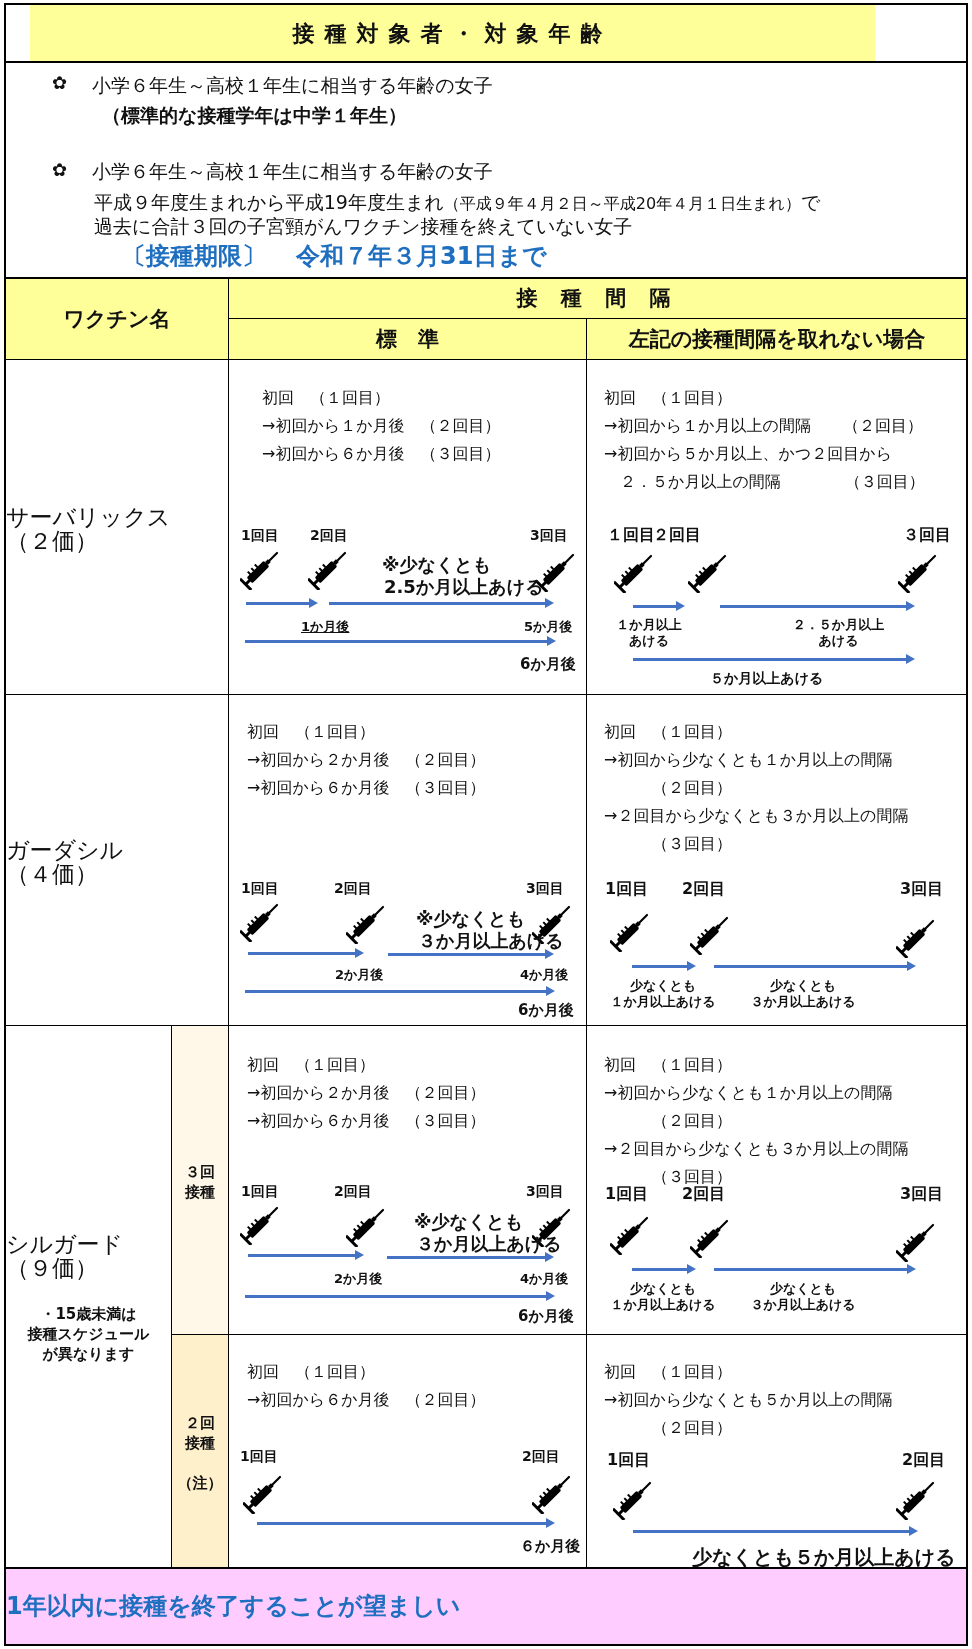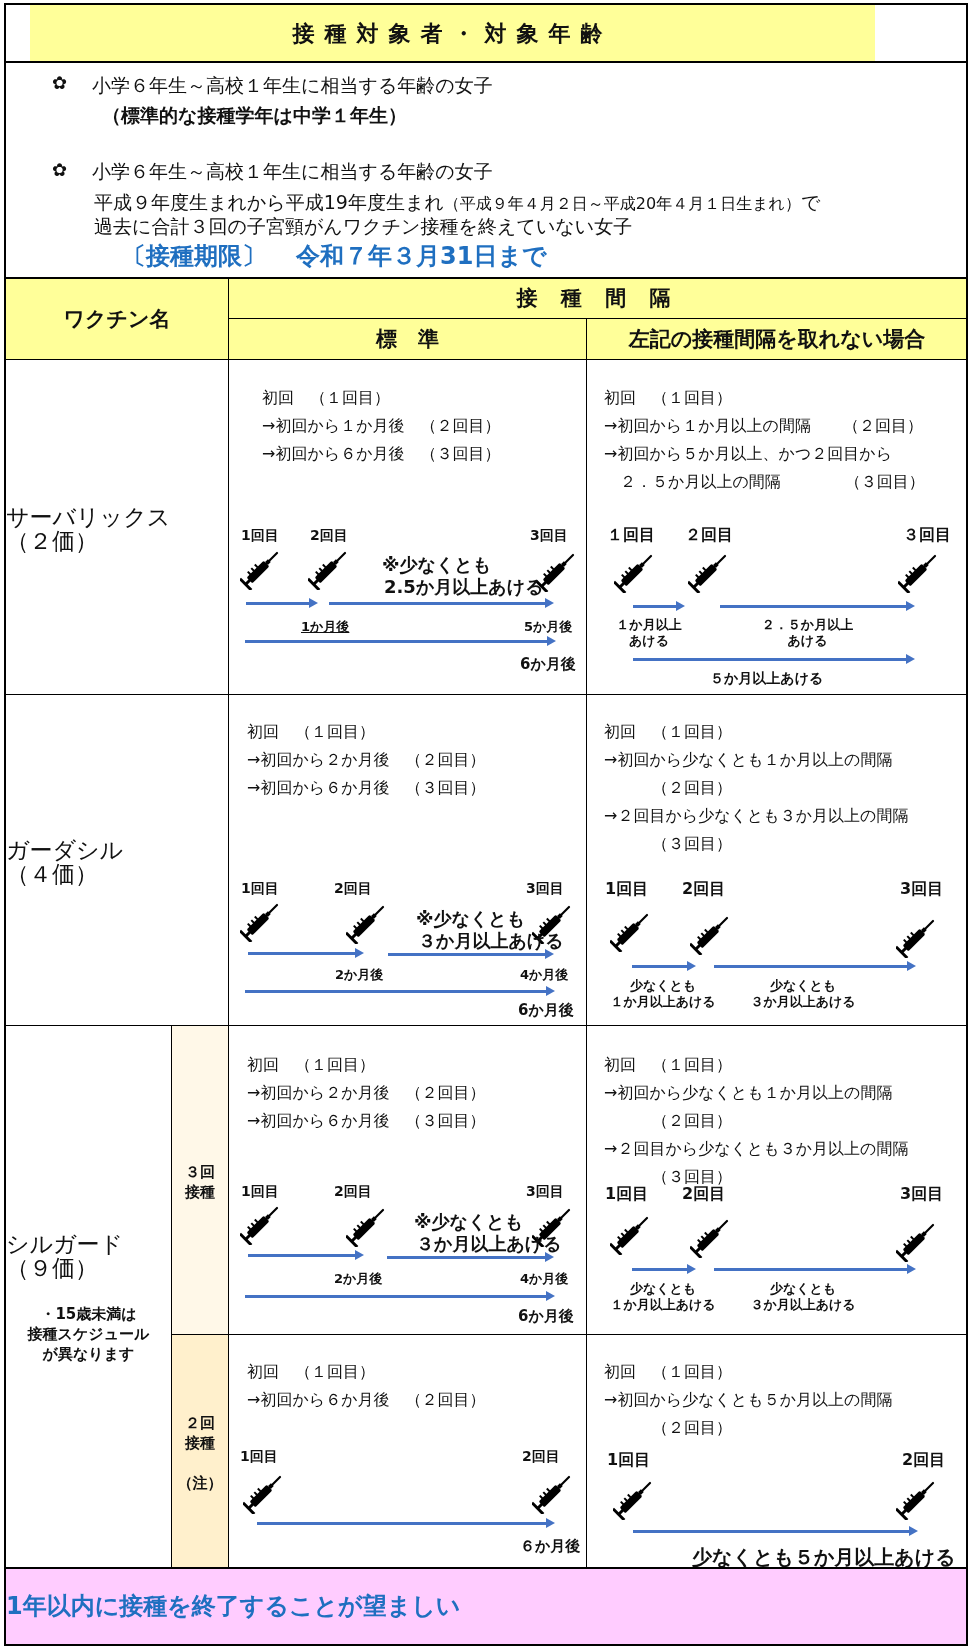--- a/index.html
+++ b/index.html
@@ -117,36 +117,36 @@
 <div class="abs lbl" style="left:301px;top:618px;text-decoration:underline;">1か月後</div>
 <div class="abs lbl" style="left:524px;top:618px;">5か月後</div>
 <div class="arrow" style="left:245px;top:640px;width:303px;"></div>
 <div class="abs lbl" style="left:520px;top:655px;font-size:15px;">6か月後</div>
 
 <div class="abs desc" style="left:604px;top:384px;">初回　（１回目）
 →初回から１か月以上の間隔　　（２回目）
 →初回から５か月以上、かつ２回目から
 　２．５か月以上の間隔　　　　（３回目）</div>
 <div class="abs dose-lg" style="left:607px;top:525px;">１回目</div>
-<div class="abs dose-lg" style="left:685px;top:525px;">２回目</div>
+<div class="abs dose-lg" style="left:653px;top:525px;">２回目</div>
 <div class="abs dose-lg" style="left:903px;top:525px;">３回目</div>
 <svg class="syr" style="left:614px;top:553px;">
     <use href="#syringe"></use>
   </svg>
 <svg class="syr" style="left:688px;top:553px;">
     <use href="#syringe"></use>
   </svg>
 <svg class="syr" style="left:898px;top:553px;">
     <use href="#syringe"></use>
   </svg>
 <div class="arrow" style="left:633px;top:605px;width:44px;"></div>
 <div class="arrow" style="left:720px;top:605px;width:187px;"></div>
 <div class="abs lbl-c" style="left:604px;top:617px;width:90px;">１か月以上
 あける</div>
-<div class="abs lbl-c" style="left:745px;top:617px;width:125px;">２．５か月以上
+<div class="abs lbl-c" style="left:776px;top:617px;width:125px;">２．５か月以上
 あける</div>
 <div class="arrow" style="left:633px;top:658px;width:274px;"></div>
 <div class="abs lbl" style="left:710px;top:670px;font-size:14px;">５か月以上あける</div>
 
 <div class="thin-h" style="left:4px;top:694px;width:964px;"></div>
 
 <div class="abs vname" style="left:6px;top:838px;width:222px;">
   <div>ガーダシル</div>
   <div>（４価）</div>
 </div>

